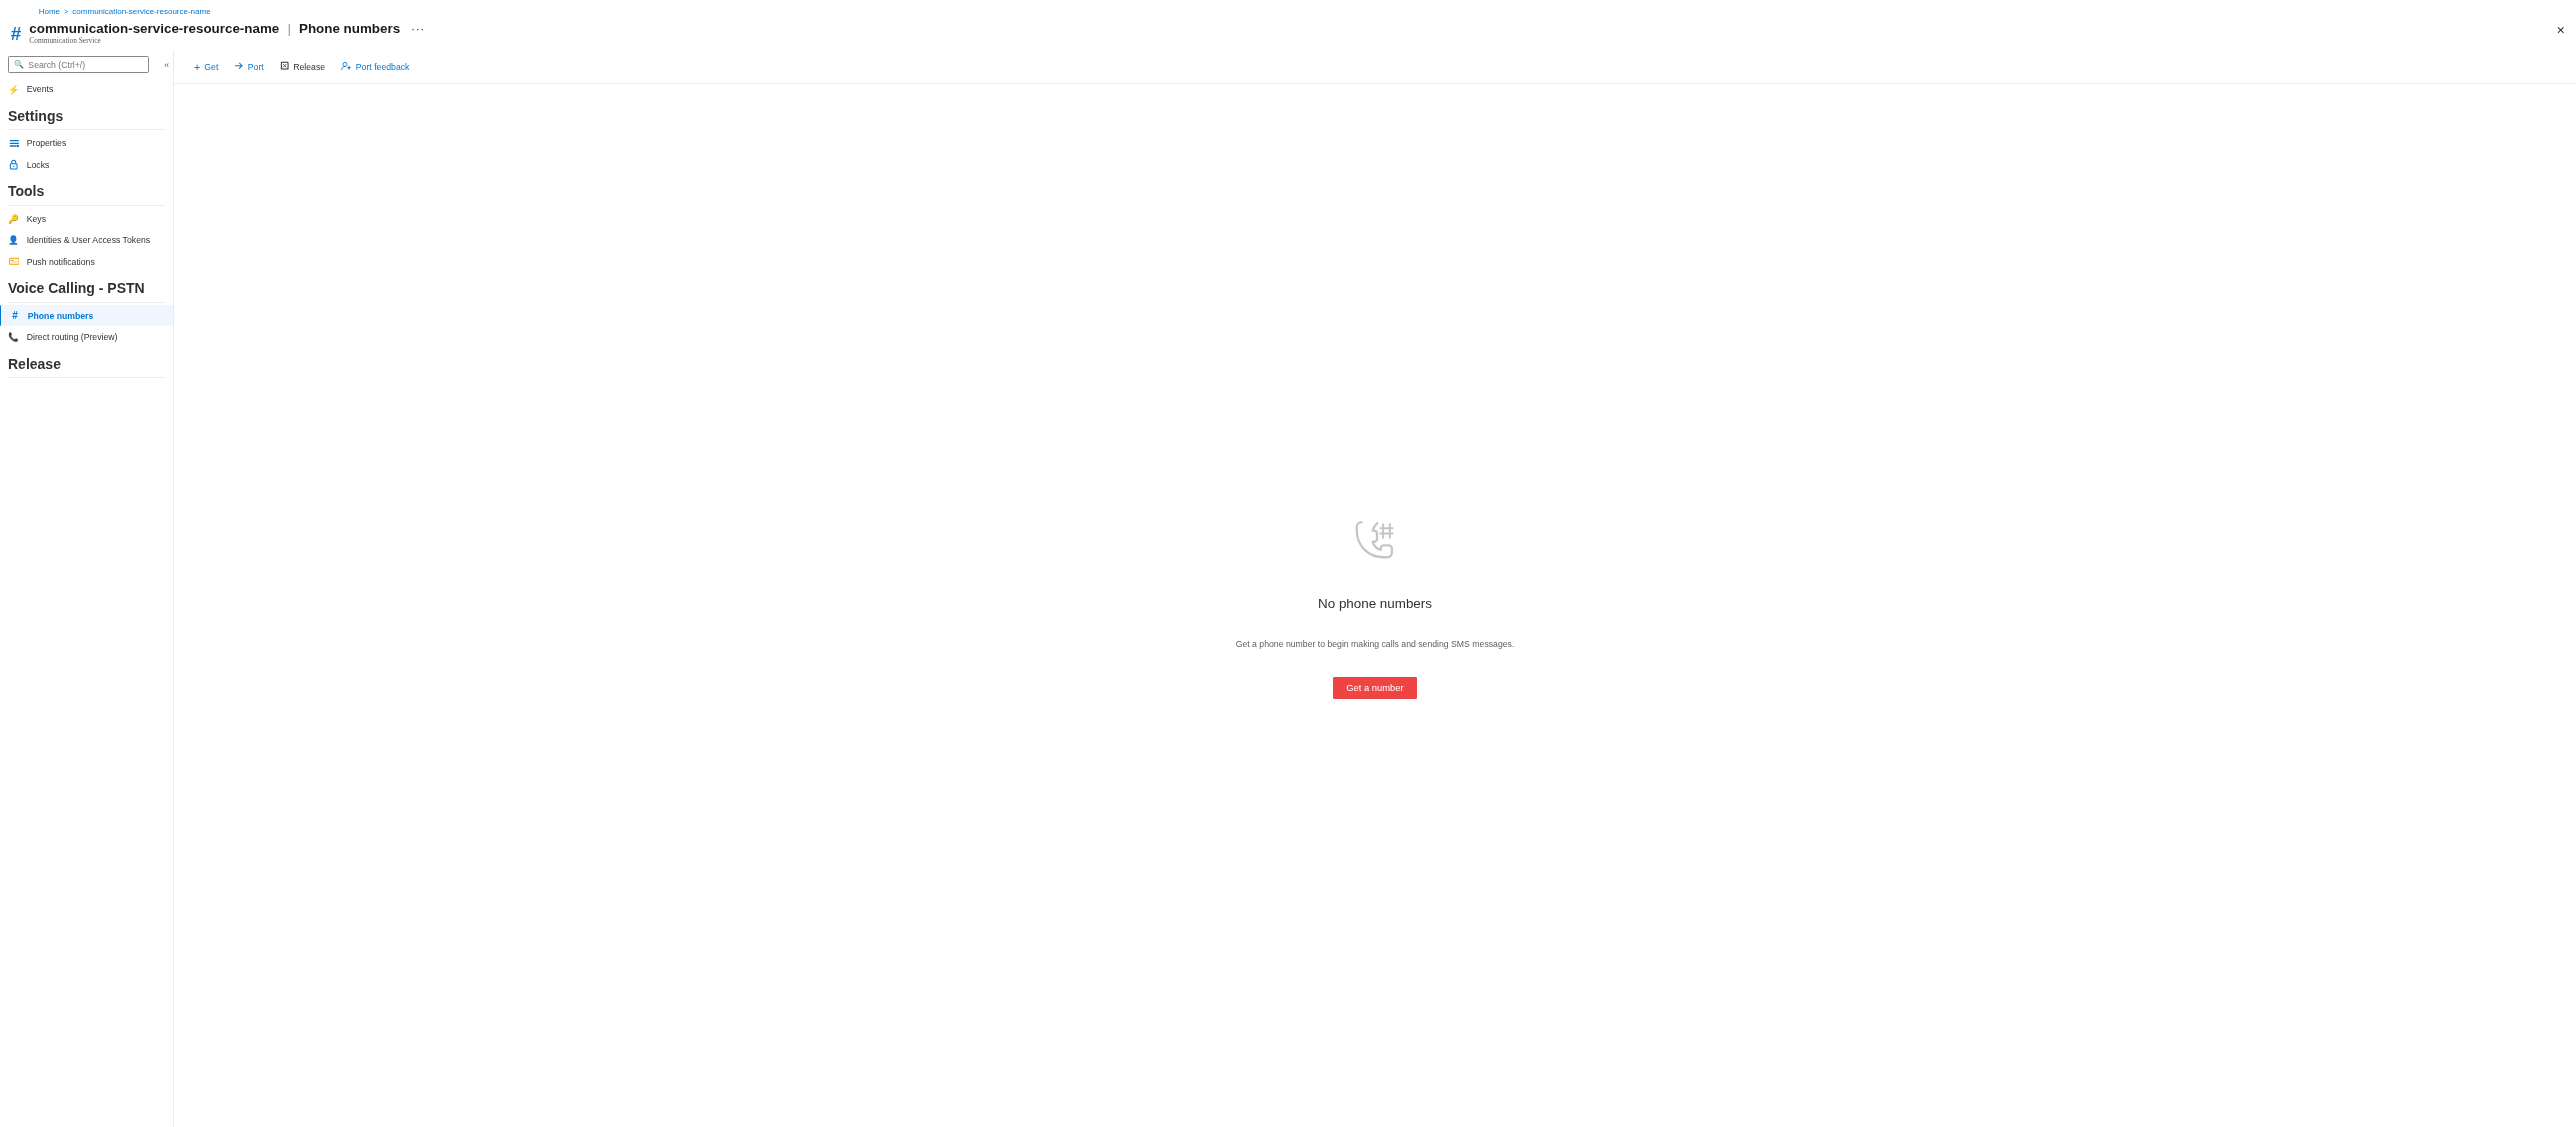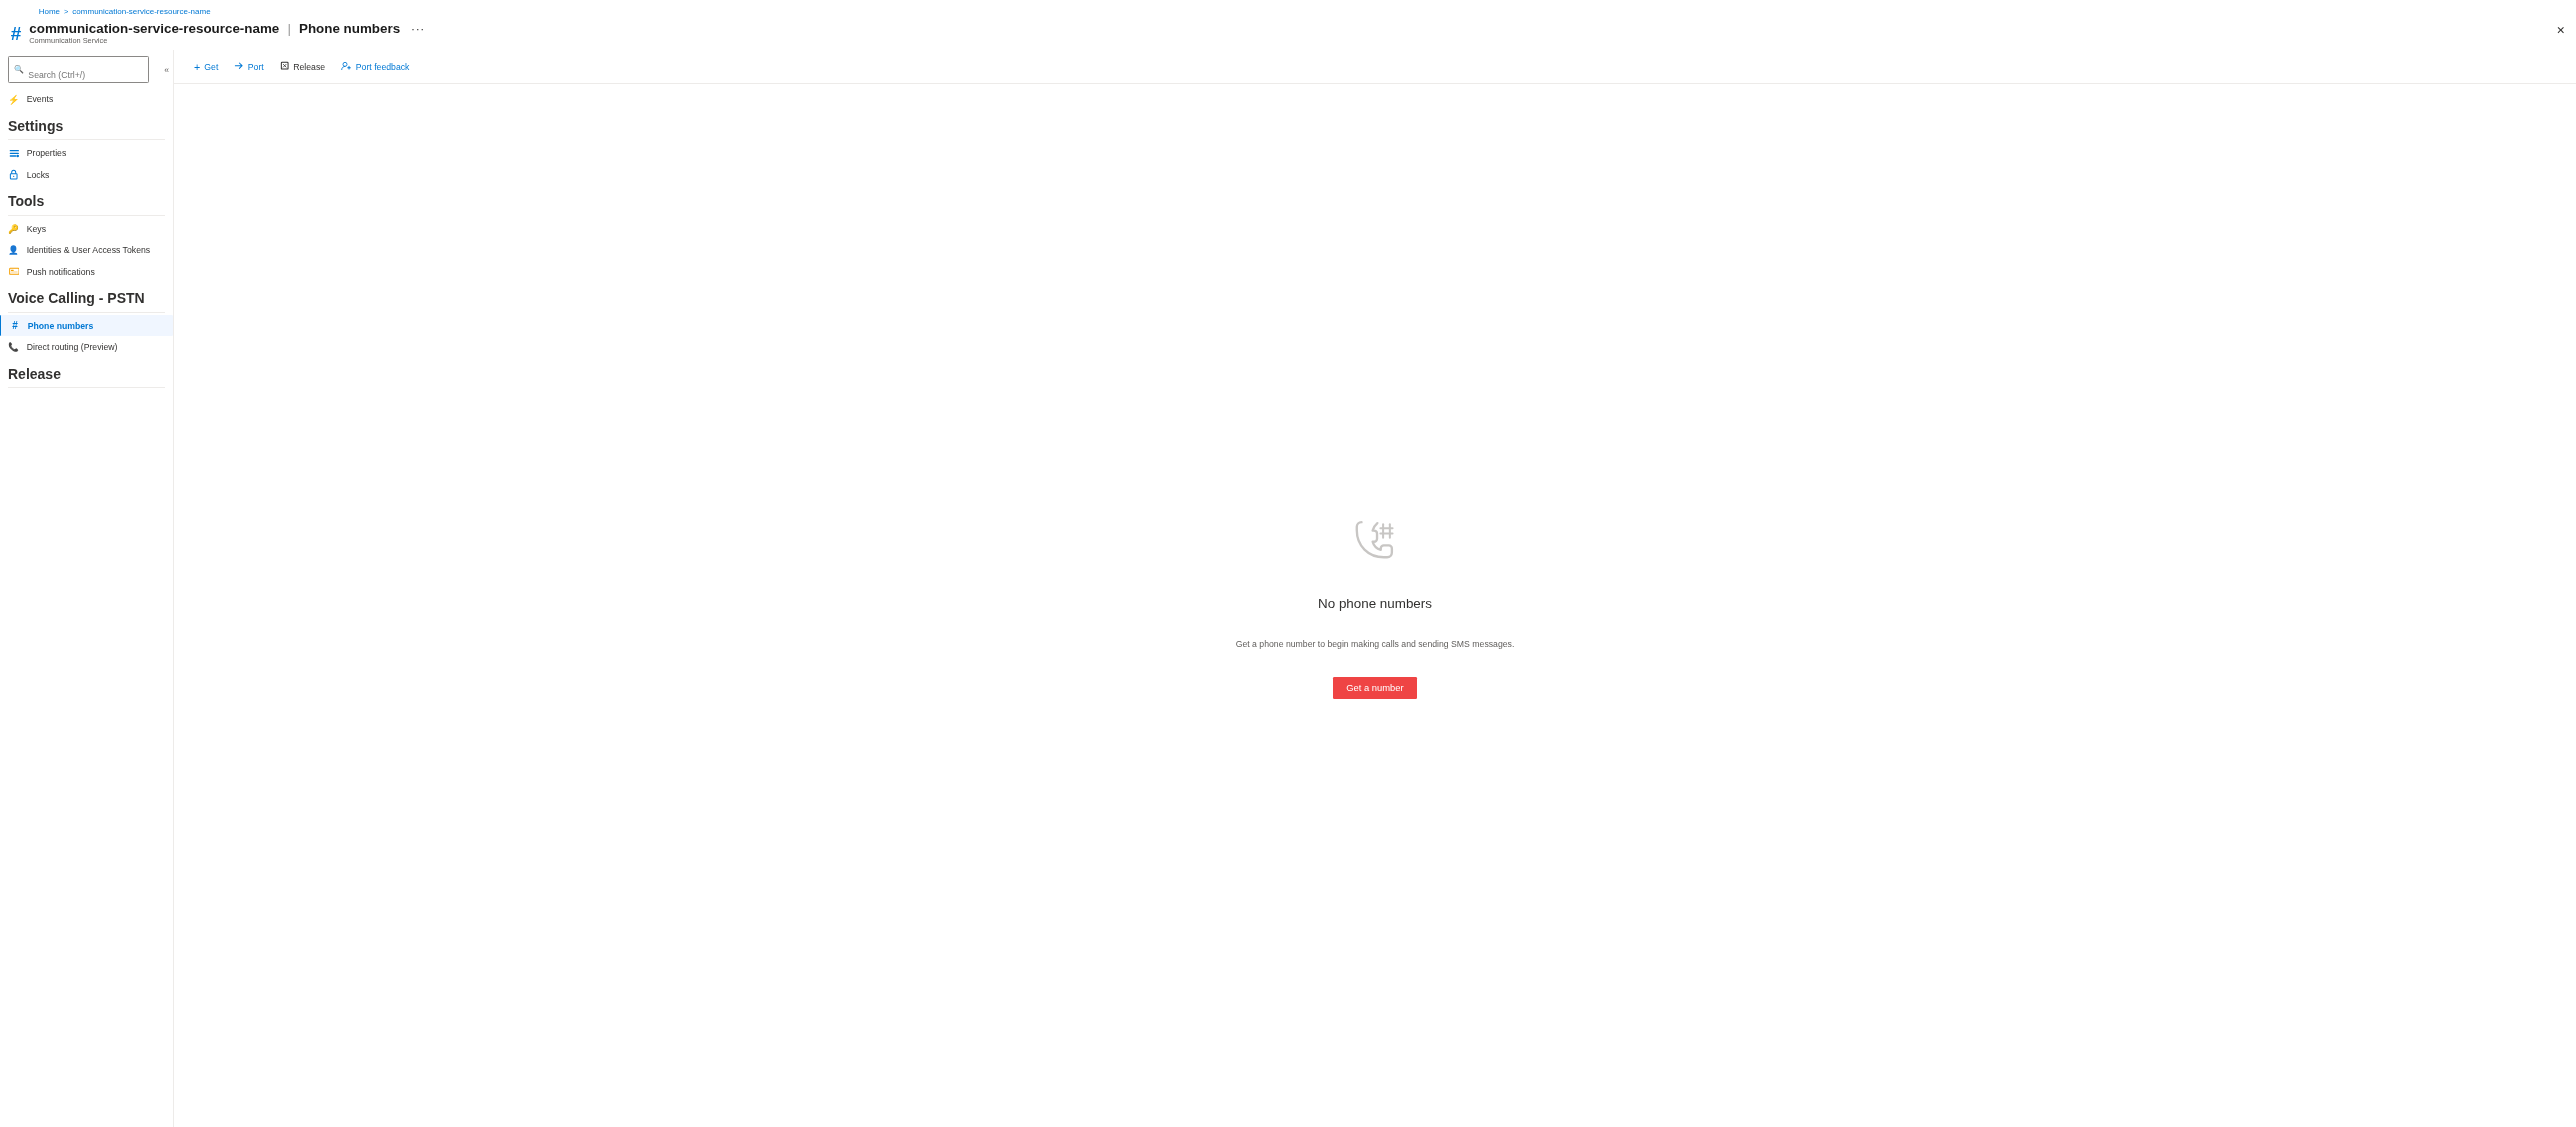--- a/index.html
+++ b/index.html
@@ -9,31 +9,31 @@
     .breadcrumb { display: flex; align-items: center; padding: 6.7px 10.7px 2.7px 10.7px; font-size: 8px; gap: 4px; }
     .breadcrumb a { color: #0078d4; text-decoration: none; cursor: pointer; padding-left: 28px; }
     .breadcrumb-sep { color: #605e5c; font-size: 7.4px; }
     .breadcrumb span { color: #0078d4; cursor: pointer; }
 
     
     .page-header { display: flex; align-items: center; padding: 2.7px 10.7px 5.4px 10.7px; gap: 8px; position: relative; }
     .page-header-icon { color: #0078d4; font-size: 19px; font-weight: 700; line-height: 1; }
     .page-header-title { font-size: 13.4px; font-weight: 600; color: #1b1b1b; }
     .page-header-divider { font-size: 13.4px; color: #999; margin: 0 2.7px; }
-    .page-header-subtitle { font-size: 7.4px; color: #605e5c; }
+    .page-header-subtitle { font-size: 7.4px; color: #605e5c; font-family: Liberation Serif, serif; }
     .page-header-more { margin-left: 5.4px; color: #323130; font-size: 12px; cursor: pointer; letter-spacing: 0.7px; }
     .close-btn { position: absolute; right: 10.7px; top: 5.4px; font-size: 10.7px; cursor: pointer; color: #323130; background: none; border: none; }
 
     
     .main-layout { display: flex; flex: 1; overflow: hidden; }
 
     
     .sidebar { width: 174px; min-width: 174px; border-right: 0.7px solid #edebe9; display: flex; flex-direction: column; overflow-y: auto; padding-bottom: 10.7px; }
     .sidebar-search { display: flex; align-items: center; margin: 5.4px 8px; border: 0.7px solid #8a8886; border-radius: 1.3px; padding: 2.7px 5.4px; gap: 4px; font-size: 8.7px; color: #605e5c; }
-    .sidebar-search input { border: none; outline: none; font-size: 8.7px; color: #605e5c; width: 100%; background: transparent; margin-top: 10px; }
+    .sidebar-search input { border: none; outline: none; font-size: 8.7px; color: #605e5c; width: 100%; background: transparent; }
     .sidebar-collapse { cursor: pointer; color: #605e5c; font-size: 8.7px; margin-left: 2.7px; padding: 1.3px 4px; }
 
     .sidebar-section-header { font-size: 14px; font-weight: 600; color: #323130; padding: 8px 8px 2.7px 8px; }
     .sidebar-divider { height: 0.7px; background: #edebe9; margin: 2.7px 8px; }
 
     .sidebar-item { display: flex; align-items: center; gap: 6.7px; padding: 4.7px 8px; cursor: pointer; border-radius: 1.3px; font-size: 8.7px; color: #323130; }
     .sidebar-item.active { background: #f0f6ff; border-left: 1.3px solid #0078d4; }
     .sidebar-item.active .sidebar-label { color: #0078d4; font-weight: 600; }
     .sidebar-icon { width: 12px; height: 12px; display: flex; align-items: center; justify-content: center; font-size: 9.4px; flex-shrink: 0; }
 

